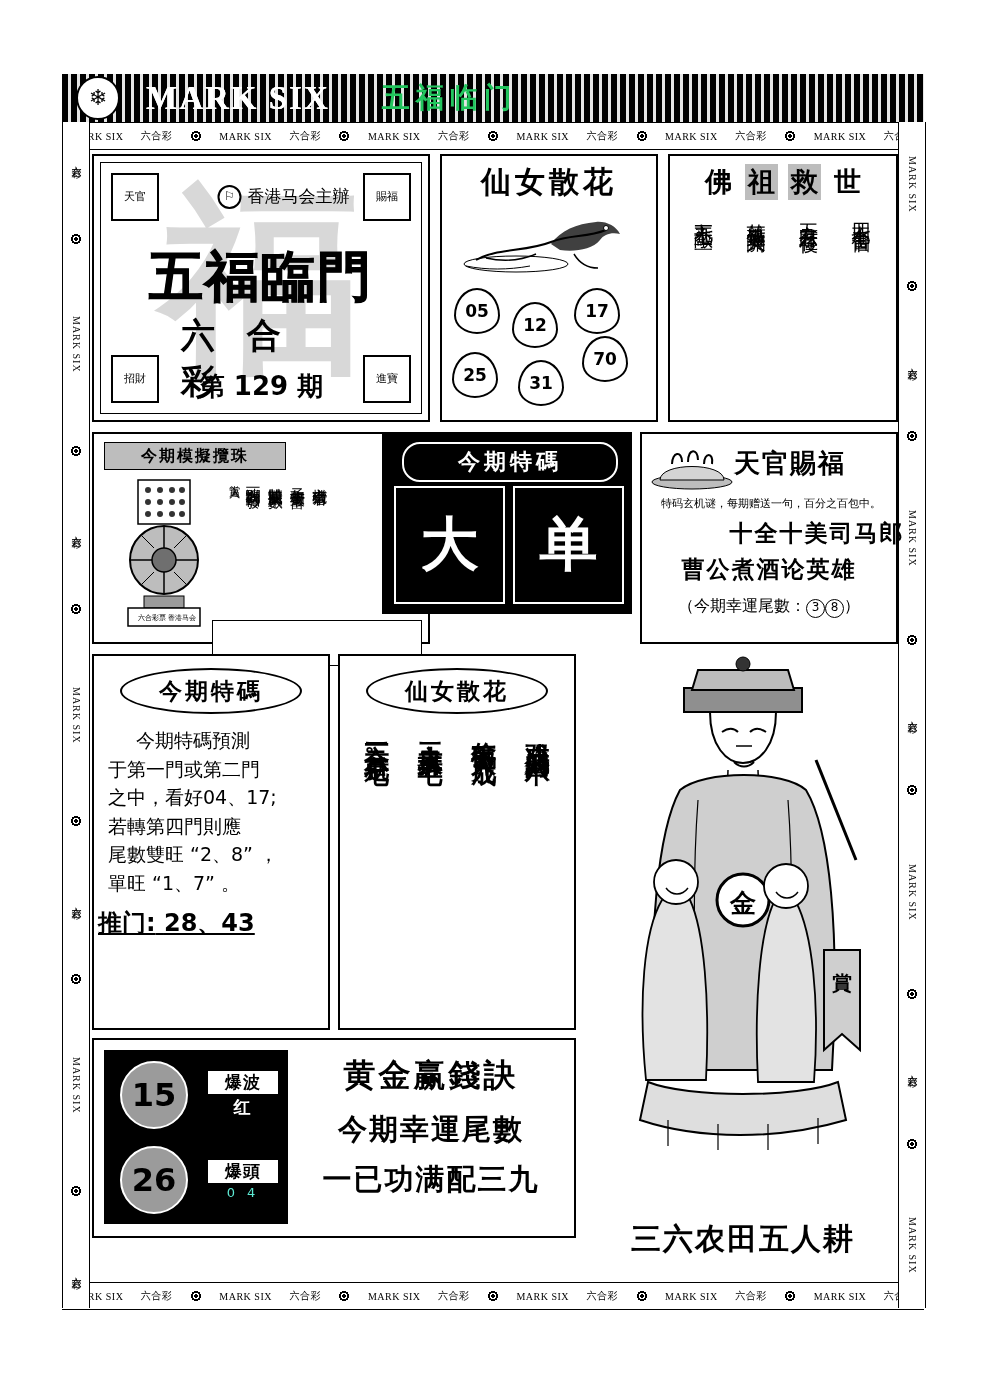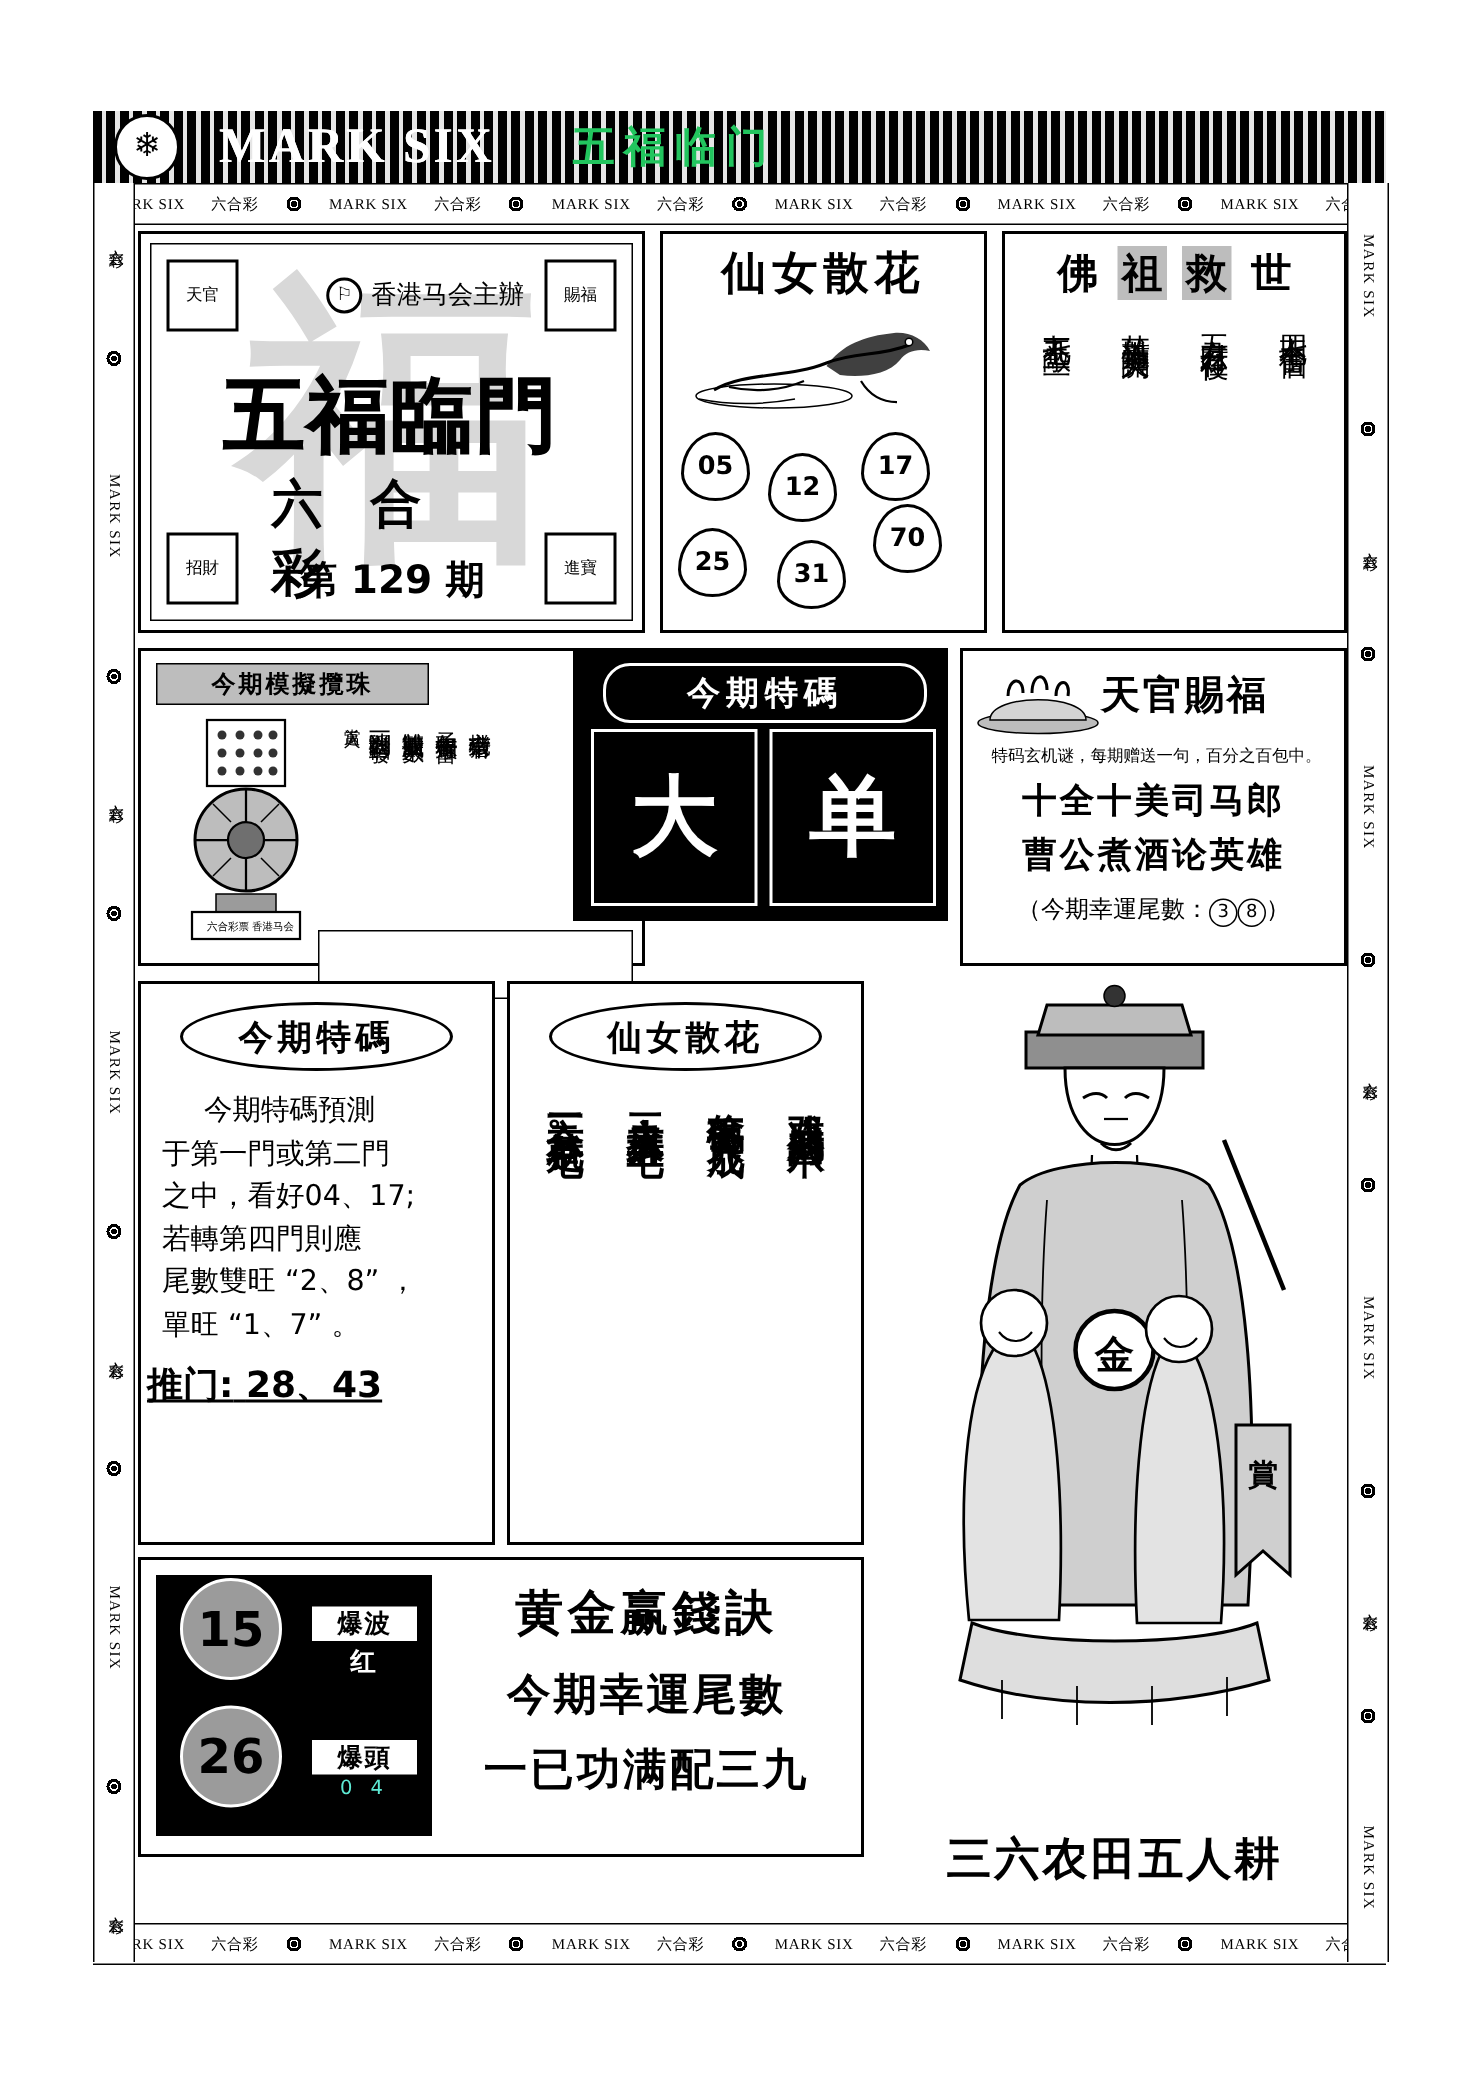--- a/index.html
+++ b/index.html
@@ -85,21 +85,21 @@
   .sp-title{position:absolute;left:18px;top:8px;width:212px;height:36px;border:2px solid #fff;border-radius:18px;
      color:#fff;display:flex;align-items:center;justify-content:center;font-size:22px;font-weight:bold;letter-spacing:4px;}
   .sp-cells{position:absolute;left:10px;top:52px;width:230px;height:118px;display:flex;gap:8px;}
   .sp-cell{flex:1;border:2px solid #fff;display:flex;align-items:center;justify-content:center;}
   .sp-cell span{font-size:58px;font-weight:bold;color:#fff;}
 
   .p-god{left:548px;top:278px;width:258px;height:212px;}
   .god-top{position:absolute;left:6px;top:6px;width:244px;height:52px;}
   .god-title{position:absolute;left:92px;top:12px;font-size:26px;font-weight:bold;letter-spacing:2px;}
   .god-note{position:absolute;left:8px;top:62px;width:242px;font-size:11px;text-align:center;}
-  .god-l1{position:absolute;left:0;top:84px;width:100%;text-align:center;font-size:23px;font-weight:bold;letter-spacing:2px;}
+  .god-l1{position:absolute;left:0;top:84px;width:100%;text-align:center;font-size:23px;font-weight:bold;letter-spacing:2px;padding-left:48px;}
   .god-l2{position:absolute;left:0;top:120px;width:100%;text-align:center;font-size:23px;font-weight:bold;letter-spacing:2px;}
   .god-l3{position:absolute;left:0;top:162px;width:100%;text-align:center;font-size:16px;}
   .circnum{display:inline-block;width:17px;height:17px;border:1px solid #000;border-radius:50%;text-align:center;
      line-height:15px;font-size:12px;}
 
   
   .p-pred{left:0;top:500px;width:238px;height:376px;}
   .oval{margin:12px auto 0;width:178px;height:42px;border:2px solid #000;border-radius:50%;
      display:flex;align-items:center;justify-content:center;font-size:23px;font-weight:bold;letter-spacing:3px;}
   .pred-body{margin:12px 14px 0;font-size:19px;line-height:1.5;}
@@ -111,21 +111,21 @@
   .verse-cols{position:absolute;left:10px;top:66px;right:10px;display:flex;justify-content:space-around;}
   .vcol{writing-mode:vertical-rl;font-size:25px;font-weight:bold;line-height:1.4;letter-spacing:3px;height:286px;}
 
   .p-deity{position:absolute;left:496px;top:496px;width:310px;height:610px;}
   .deity-caption{position:absolute;left:0;bottom:0;width:100%;text-align:center;font-size:30px;font-weight:bold;letter-spacing:2px;}
 
   
   .p-bottom{left:0;top:884px;width:484px;height:200px;}
   .bb-left{position:absolute;left:10px;top:10px;width:180px;height:170px;background:#000;border:2px solid #000;
      display:grid;grid-template-columns:96px 82px;grid-template-rows:1fr 1fr;}
-  .bb-num{display:flex;align-items:flex-start;justify-content:center;}
+  .bb-num{display:flex;align-items:center;justify-content:center;}
   .bb-num .circ{width:64px;height:64px;border-radius:50%;background:#9b9b9b;border:2px solid #fff;color:#000;
      display:flex;align-items:center;justify-content:center;font-size:32px;font-weight:bold;}
   .bb-lab{display:flex;flex-direction:column;align-items:center;justify-content:center;gap:2px;}
   .bb-lab .w{background:#fff;color:#000;font-size:17px;font-weight:bold;width:70px;text-align:center;letter-spacing:1px;}
   .bb-lab .b{color:#fff;font-size:17px;font-weight:bold;letter-spacing:2px;}
   .bb-lab .sm{color:#5eead4;font-size:13px;letter-spacing:4px;}
   .bb-right{position:absolute;left:206px;top:14px;width:262px;}
   .bb-right .l1{font-size:32px;font-weight:bold;text-align:center;letter-spacing:3px;}
   .bb-right .l2{font-size:29px;font-weight:bold;text-align:center;letter-spacing:2px;margin-top:12px;}
   .bb-right .l3{font-size:29px;font-weight:bold;text-align:center;letter-spacing:2px;margin-top:10px;}

